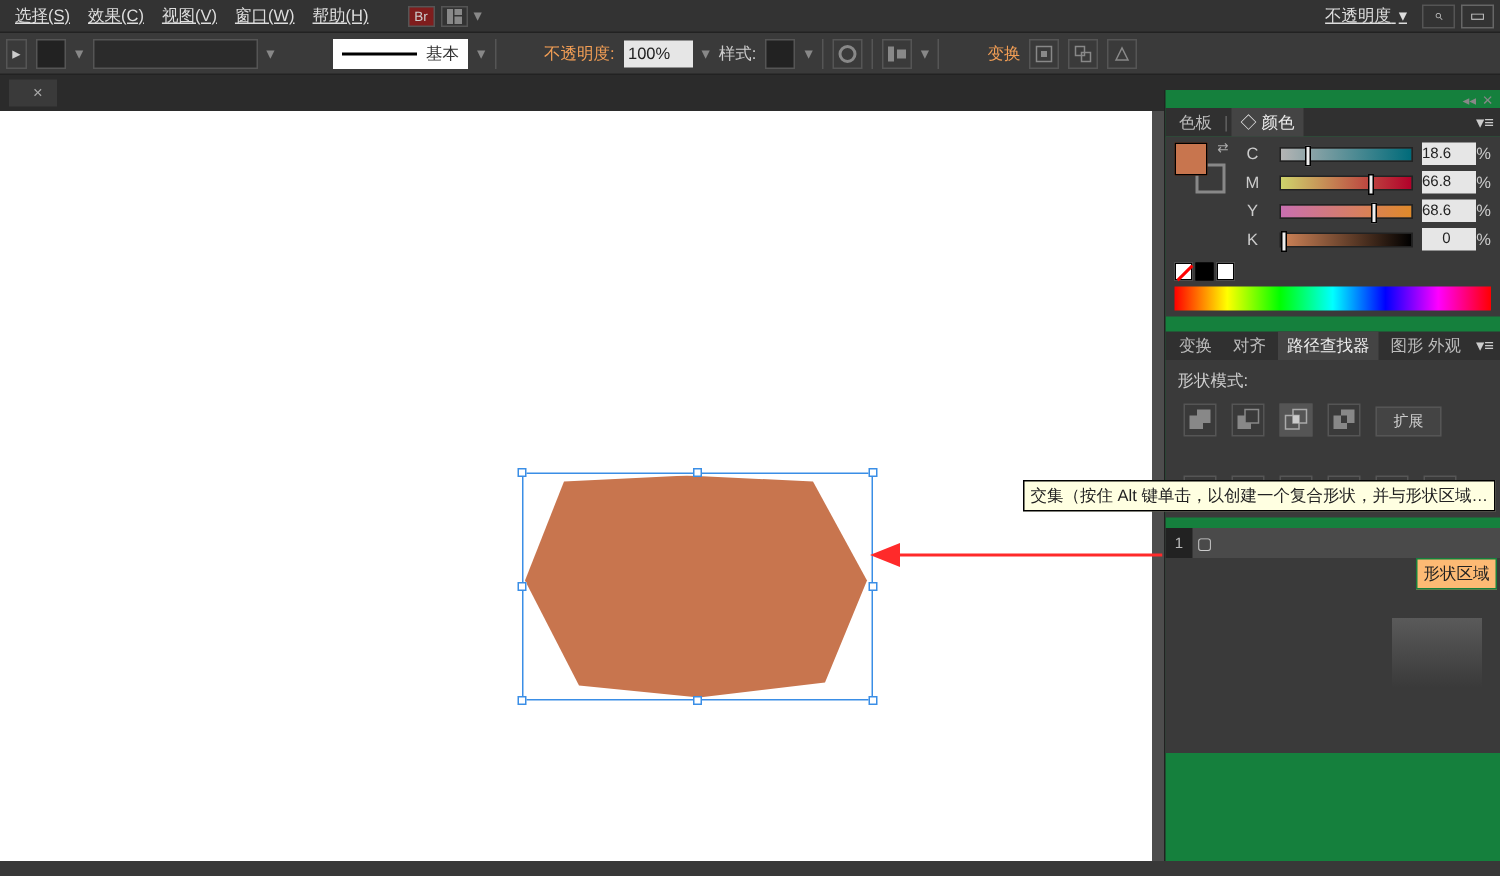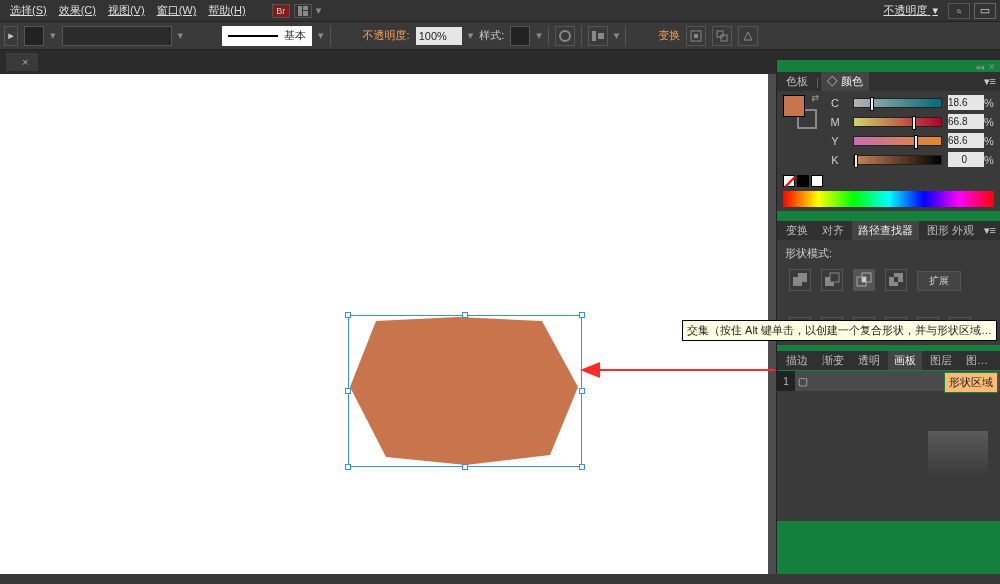--- a/index.html
+++ b/index.html
@@ -318,28 +318,20 @@
       <span class="pf-icon">
           <svg width="16" height="16">
             <rect x="6" y="1" width="9" height="9" fill="#888"></rect>
             <rect x="1" y="5" width="9" height="9" fill="#3a3a3a" stroke="#888"></rect>
           </svg>
         </span>
     </div>
   </div>
 
   <div style="height:6px"></div>
-  <div class="panel-tabrow">
-    <span class="ptab">描边</span>
-    <span class="ptab">渐变</span>
-    <span class="ptab">透明</span>
-    <span class="ptab active">画板</span>
-    <span class="ptab">图层</span>
-    <span class="ptab">图…</span>
-  </div>
   <div class="panel-body" style="padding:0">
     <div class="ab-row">
       <span class="ab-num">1</span>
       <span class="ab-icon">▢</span>
     </div>
     <div style="height:130px; background:#3a3a3a; position:relative">
       <div style="position:absolute; right:12px; top:40px; width:60px; height:46px; background:linear-gradient(to bottom,#5a5a5a,#3a3a3a)"></div>
     </div>
   </div>
 </div>

